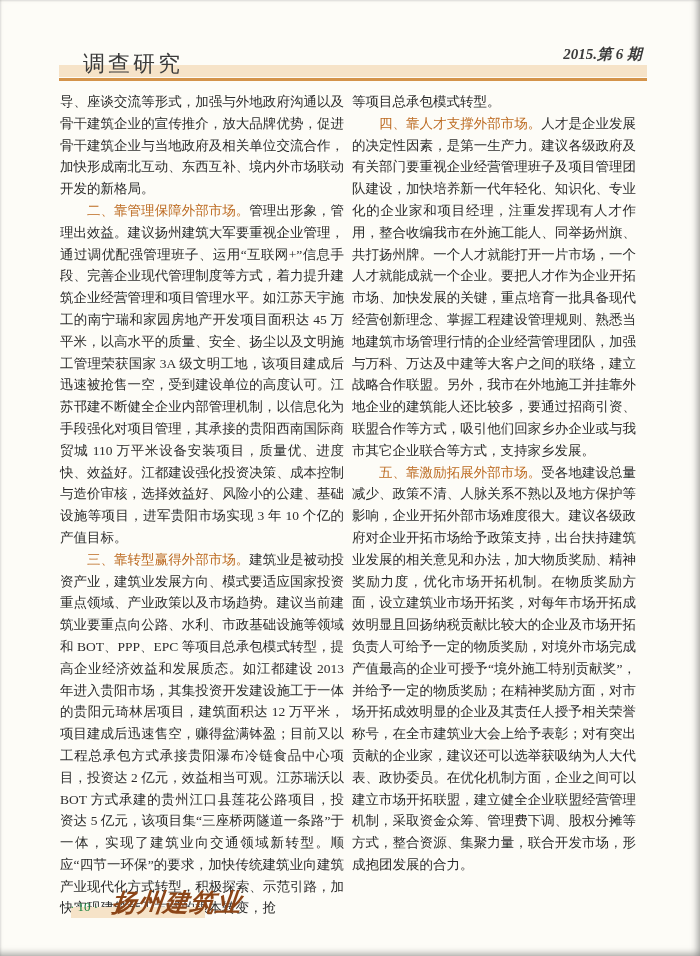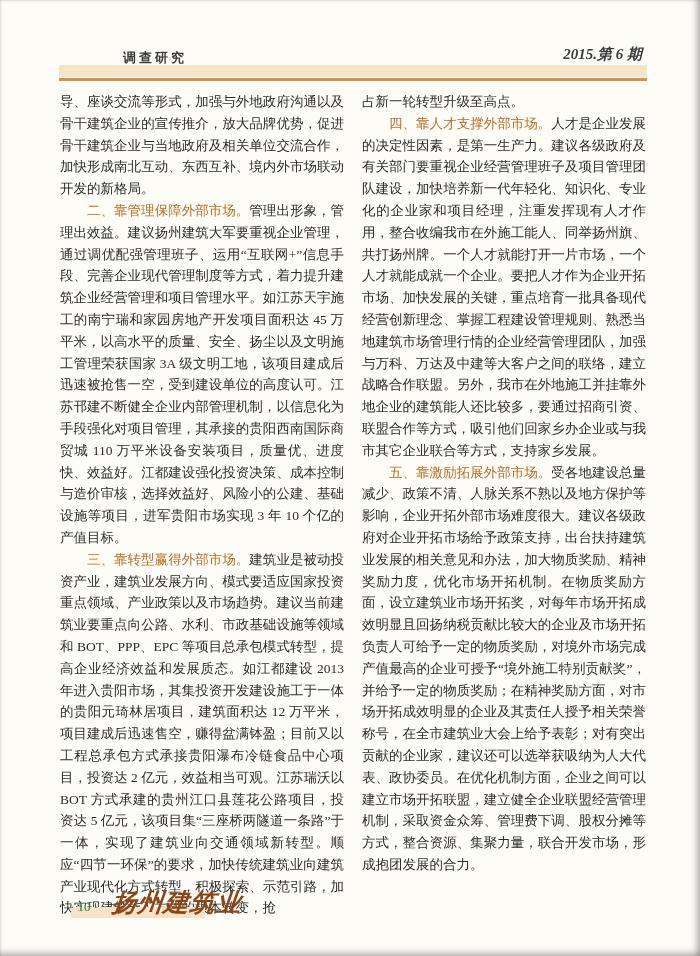--- a/index.html
+++ b/index.html
@@ -27,32 +27,32 @@
     position:absolute; left:59px; right:53px; top:65px; height:12px;
     background:#f6e3c8;
   }
   .header-rule {
     position:absolute; left:59px; right:53px; top:78px; height:3px;
     background:#d4934a;
   }
   .header-title {
     position:absolute; left:83px; top:49px;
     font-family:"Liberation Sans","DejaVu Sans",sans-serif;
-    font-weight:bold; font-size:13px; letter-spacing:3px; color:#3b3b3b;margin-left:40px;
+    font-weight:normal; font-size:22px; letter-spacing:3px; color:#3b3b3b;
   }
   .header-issue {
     position:absolute; right:58px; top:45px;
     font-style:italic; font-weight:bold; font-size:15px; color:#3b3b3b;
     font-family:"Liberation Serif",serif;
   }
 
   
   .columns {
     position:absolute; top:91px; left:60px;
-    display:flex; gap:18px;
+    display:flex; gap:8px;
   }
   .col { width:284px; }
   .col p {
     margin:0;
     font-size:13.5px;
     line-height:21.8px;
     text-align:justify;
     color:#2c2c2c;
   }
   .col p.indent { text-indent:2em; }
@@ -89,21 +89,21 @@
   <div class="header-title">调查研究</div>
   <div class="header-issue">2015.第 6 期</div>
 
   <div class="columns">
     <div class="col">
         <p><span>导、座谈交流等形式，加强与外地政府沟通以及骨干建筑企业的宣传推介，放大品牌优势，促进骨干建筑企业与当地政府及相关单位交流合作，加快形成南北互动、东西互补、境内外市场联动开发的新格局。</span></p>
         <p class="indent"><span class="sec-heading">二、靠管理保障外部市场。</span><span>管理出形象，管理出效益。建议扬州建筑大军要重视企业管理，通过调优配强管理班子、运用“互联网+”信息手段、完善企业现代管理制度等方式，着力提升建筑企业经营管理和项目管理水平。如江苏天宇施工的南宁瑞和家园房地产开发项目面积达 45 万平米，以高水平的质量、安全、扬尘以及文明施工管理荣获国家 3A 级文明工地，该项目建成后迅速被抢售一空，受到建设单位的高度认可。江苏邗建不断健全企业内部管理机制，以信息化为手段强化对项目管理，其承接的贵阳西南国际商贸城 110 万平米设备安装项目，质量优、进度快、效益好。江都建设强化投资决策、成本控制与造价审核，选择效益好、风险小的公建、基础设施等项目，进军贵阳市场实现 3 年 10 个亿的产值目标。</span></p>
         <p class="indent"><span class="sec-heading">三、靠转型赢得外部市场。</span><span>建筑业是被动投资产业，建筑业发展方向、模式要适应国家投资重点领域、产业政策以及市场趋势。建议当前建筑业要重点向公路、水利、市政基础设施等领域和 BOT、PPP、EPC 等项目总承包模式转型，提高企业经济效益和发展质态。如江都建设 2013 年进入贵阳市场，其集投资开发建设施工于一体的贵阳元琦林居项目，建筑面积达 12 万平米，项目建成后迅速售空，赚得盆满钵盈；目前又以工程总承包方式承接贵阳瀑布冷链食品中心项目，投资达 2 亿元，效益相当可观。江苏瑞沃以 BOT 方式承建的贵州江口县莲花公路项目，投资达 5 亿元，该项目集“三座桥两隧道一条路”于一体，实现了建筑业向交通领域新转型。顺应“四节一环保”的要求，加快传统建筑业向建筑产业现代化方式转型，积极探索、示范引路，加快实现建筑施工方式的根本转变，抢</span></p>
       </div>
     <div class="col">
-        <p><span>占新一轮转型升级至高点。</span></p>
+        <p><span>等项目总承包模式转型。</span></p>
         <p class="indent"><span class="sec-heading">四、靠人才支撑外部市场。</span><span>人才是企业发展的决定性因素，是第一生产力。建议各级政府及有关部门要重视企业经营管理班子及项目管理团队建设，加快培养新一代年轻化、知识化、专业化的企业家和项目经理，注重发挥现有人才作用，整合收编我市在外施工能人、同举扬州旗、共打扬州牌。一个人才就能打开一片市场，一个人才就能成就一个企业。要把人才作为企业开拓市场、加快发展的关键，重点培育一批具备现代经营创新理念、掌握工程建设管理规则、熟悉当地建筑市场管理行情的企业经营管理团队，加强与万科、万达及中建等大客户之间的联络，建立战略合作联盟。另外，我市在外地施工并挂靠外地企业的建筑能人还比较多，要通过招商引资、联盟合作等方式，吸引他们回家乡办企业或与我市其它企业联合等方式，支持家乡发展。</span></p>
         <p class="indent"><span class="sec-heading">五、靠激励拓展外部市场。</span><span>受各地建设总量减少、政策不清、人脉关系不熟以及地方保护等影响，企业开拓外部市场难度很大。建议各级政府对企业开拓市场给予政策支持，出台扶持建筑业发展的相关意见和办法，加大物质奖励、精神奖励力度，优化市场开拓机制。在物质奖励方面，设立建筑业市场开拓奖，对每年市场开拓成效明显且回扬纳税贡献比较大的企业及市场开拓负责人可给予一定的物质奖励，对境外市场完成产值最高的企业可授予“境外施工特别贡献奖”，并给予一定的物质奖励；在精神奖励方面，对市场开拓成效明显的企业及其责任人授予相关荣誉称号，在全市建筑业大会上给予表彰；对有突出贡献的企业家，建议还可以选举获吸纳为人大代表、政协委员。在优化机制方面，企业之间可以建立市场开拓联盟，建立健全企业联盟经营管理机制，采取资金众筹、管理费下调、股权分摊等方式，整合资源、集聚力量，联合开发市场，形成抱团发展的合力。</span></p>
       </div>
   </div>
 
   <div class="footer-band"></div>
   <div class="page-number">· 10 ·</div>
   <div class="journal-logo">扬州建筑业</div>
 
 </div>

